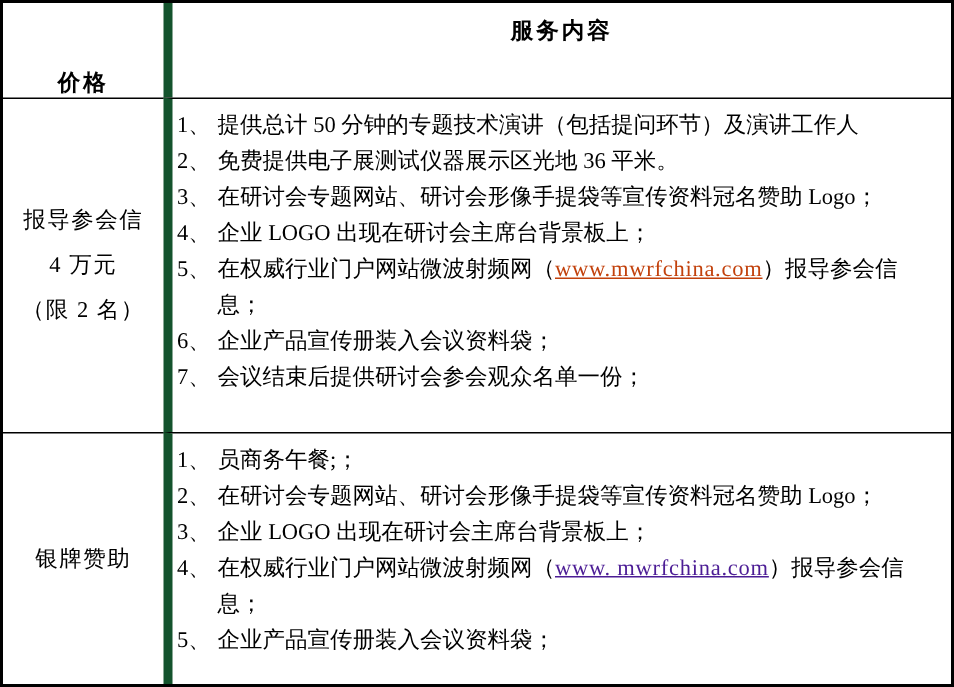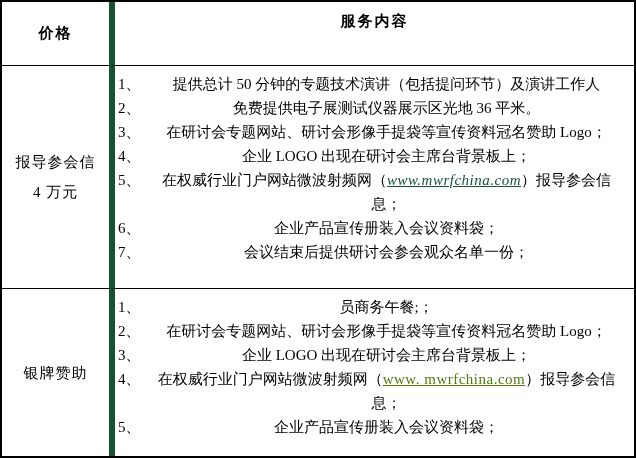--- a/index.html
+++ b/index.html
@@ -17,21 +17,21 @@
     grid-template-columns: 107px 1fr;
     grid-template-rows: 63px 223px 1fr;
     background: #ffffff;
   }
   .cell { overflow: hidden; }
   .col2 { border-left: 6px solid #14532d; }
   .rowline { border-top: 1px solid #000000; }
 
   
   .hdr-price {
-    display: flex; align-items: center; justify-content: center;
+    display: flex; align-items: flex-end; justify-content: center;
     font-weight: bold; font-size: 15px; letter-spacing: 2px;
   }
   .hdr-service {
     display: flex; align-items: flex-start; justify-content: center;
     font-weight: bold; font-size: 15px; letter-spacing: 2px;
     padding-top: 7px; line-height: 24px;
   }
 
   
   .price-cell {
@@ -45,21 +45,21 @@
   }
 
   
   .service-cell {
     padding: 6px 6px 0 3px;
     font-size: 15px; line-height: 24px;
   }
   .item { display: flex; }
   .num { width: 27px; flex: 0 0 27px; white-space: nowrap; }
   .item-body { flex: 1 1 auto; min-width: 0; }
-  .line { white-space: nowrap; text-align: center; }
+  .line { white-space: nowrap; }
   a.url {
     color: #0000cc; text-decoration: underline;
     letter-spacing: 0.5px; cursor: pointer;
   }
 </style>
 </head>
 <body>
 
 <div class="page">
   <div class="sponsor-table">
@@ -68,20 +68,21 @@
       <span>价格</span>
     </div>
 
     <div class="cell col2 hdr-service">
       <span>服务内容</span>
     </div>
 
     <div class="cell rowline price-cell">
         <div class="price-line">报导参会信</div>
         <div class="price-line">4 万元</div>
+        <div class="price-line">（限 2 名）</div>
       </div>
 
     <div class="cell col2 rowline service-cell">
         <div class="item">
           <span class="num">1、</span>
           <div class="item-body">
             <div class="line"><span>提供总计 50 分钟的专题技术演讲（包括提问环节）及演讲工作人</span></div>
           </div>
         </div>
         <div class="item">
@@ -98,21 +99,21 @@
         </div>
         <div class="item">
           <span class="num">4、</span>
           <div class="item-body">
             <div class="line"><span>企业 LOGO 出现在研讨会主席台背景板上；</span></div>
           </div>
         </div>
         <div class="item">
           <span class="num">5、</span>
           <div class="item-body">
-            <div class="line"><span>在权威行业门户网站微波射频网（</span><a class="url" href="#" style="color: #14532d; font-style: italic;">www.mwrfchina.com</a><span>）报导参会信</span></div>
+            <div class="line"><span>在权威行业门户网站微波射频网（</span><a class="url" href="#" style="color: #c2410c;">www.mwrfchina.com</a><span>）报导参会信</span></div>
             <div class="line"><span>息；</span></div>
           </div>
         </div>
         <div class="item">
           <span class="num">6、</span>
           <div class="item-body">
             <div class="line"><span>企业产品宣传册装入会议资料袋；</span></div>
           </div>
         </div>
         <div class="item">
@@ -142,21 +143,21 @@
         </div>
         <div class="item">
           <span class="num">3、</span>
           <div class="item-body">
             <div class="line"><span>企业 LOGO 出现在研讨会主席台背景板上；</span></div>
           </div>
         </div>
         <div class="item">
           <span class="num">4、</span>
           <div class="item-body">
-            <div class="line"><span>在权威行业门户网站微波射频网（</span><a class="url" href="#" style="color: #4d7c0f;">www. mwrfchina.com</a><span>）报导参会信</span></div>
+            <div class="line"><span>在权威行业门户网站微波射频网（</span><a class="url" href="#" style="color: #4c1d95;">www. mwrfchina.com</a><span>）报导参会信</span></div>
             <div class="line"><span>息；</span></div>
           </div>
         </div>
         <div class="item">
           <span class="num">5、</span>
           <div class="item-body">
             <div class="line"><span>企业产品宣传册装入会议资料袋；</span></div>
           </div>
         </div>
       </div>

